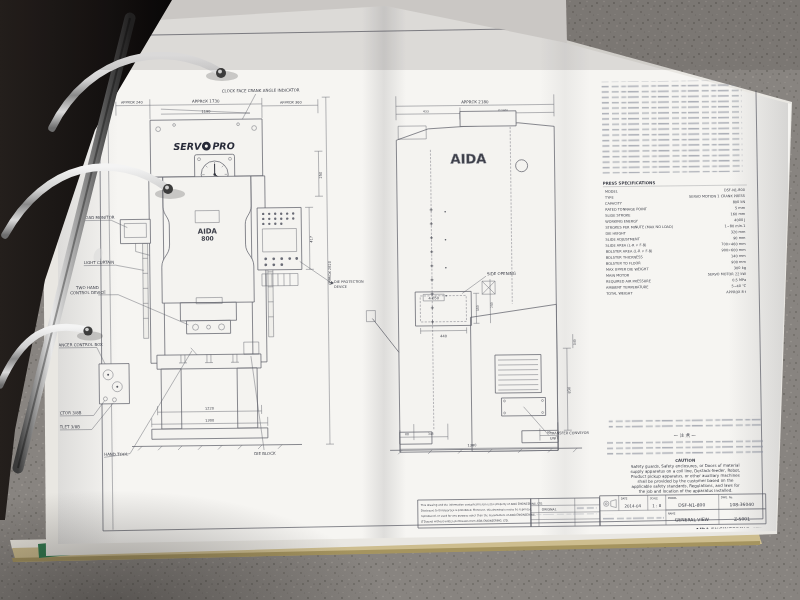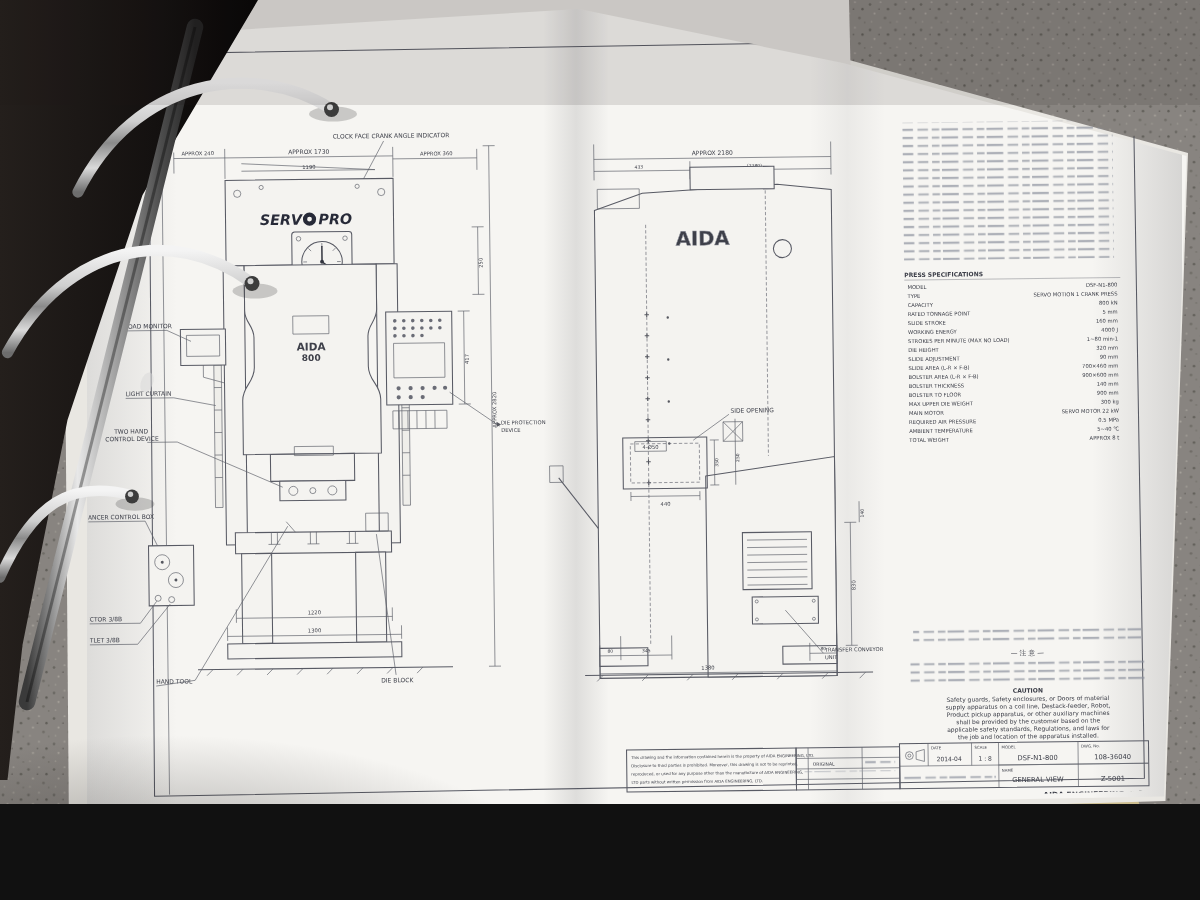--- a/index.html
+++ b/index.html
@@ -1,16 +1,16 @@
 <!DOCTYPE html>
 <html><head>
 <meta charset="utf-8">
 <style>
   html,body{margin:0;padding:0;background:#111;}
-  #stage{position:relative;width:800px;height:536px;overflow:hidden;}
+  #stage{position:relative;width:800px;height:600px;overflow:hidden;}
   svg{display:block;}
   .t{font-family:"DejaVu Sans",sans-serif;fill:#3e404a;}
   .t25{font-size:2.6px;}
   .t3{font-size:3px;}
   .t35{font-size:3.5px;}
   .t4{font-size:4px;}
   .t45{font-size:4.5px;}
   .t5{font-size:5px;}
   .t9{font-size:9.5px;font-weight:bold;font-style:italic;fill:#272a38;}
   .ln{stroke:#585a64;stroke-width:.7;fill:none;}

